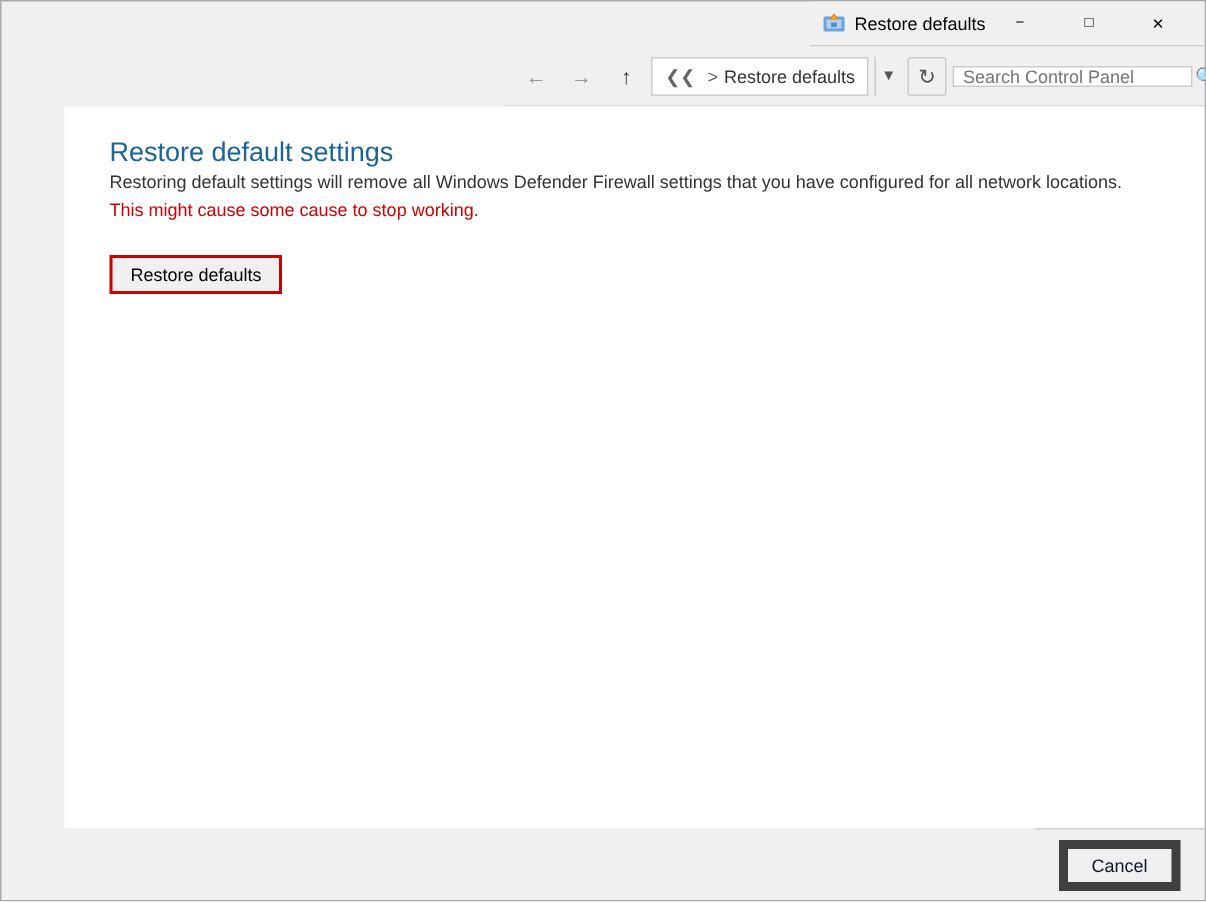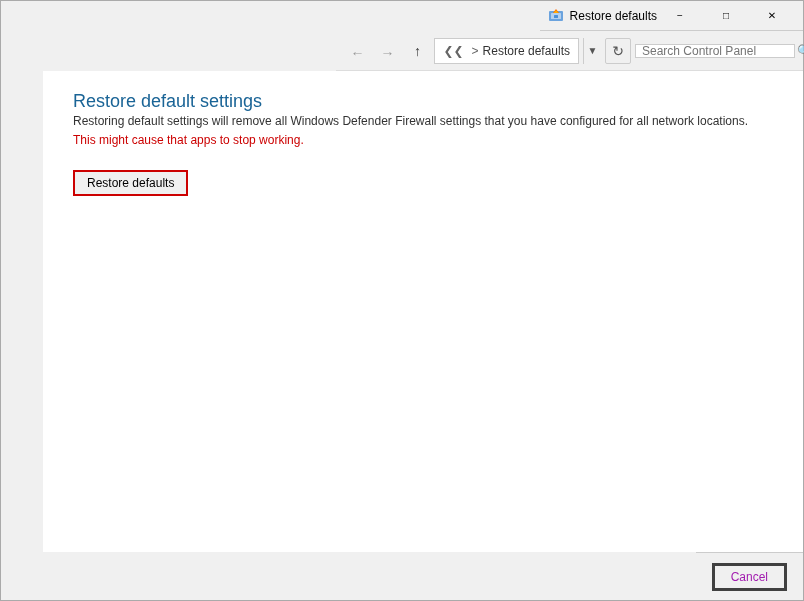--- a/index.html
+++ b/index.html
@@ -196,25 +196,25 @@
       background: #f0f0f0;
       border-top: 1px solid #ccc;
       display: flex;
       align-items: center;
       justify-content: flex-end;
       padding: 0 16px;
     }
     .cancel-btn {
       padding: 4px 16px;
       background: #f0f0f0;
-      border: 3px solid #404040;
+      border: 6px solid #404040;
       cursor: pointer;
       font-size: 12px;
       font-family: 'Segoe UI', Tahoma, Geneva, Verdana, sans-serif;
-      color: #a21caf;
+      color: #0f172a;
       min-width: 70px;
     }
   </style>
 </head>
 <body>
 
 <div class="window">
 
   <div class="title-bar">
     <div class="title-bar-icon">
@@ -269,21 +269,21 @@
     <div class="search-box">
       <input class="search-input" type="text" placeholder="Search Control Panel" style="">
       <span class="search-icon">🔍</span>
     </div>
   </div>
 
   <div class="content">
     <h1 class="page-title">Restore default settings</h1>
 
     <p class="description">
-      <span>Restoring default settings will remove all Windows Defender Firewall settings that you have configured for all network locations.</span><span class="warning-text"> This might cause that apps to stop working.</span>
+      <span>Restoring default settings will remove all Windows Defender Firewall settings that you have configured for all network locations.</span><span class="warning-text"> This might cause some cause to stop working.</span>
     </p>
 
     <button class="restore-btn">Restore defaults</button>
   </div>
 
   <div class="footer">
     <button class="cancel-btn">Cancel</button>
   </div>
 
 </div>

